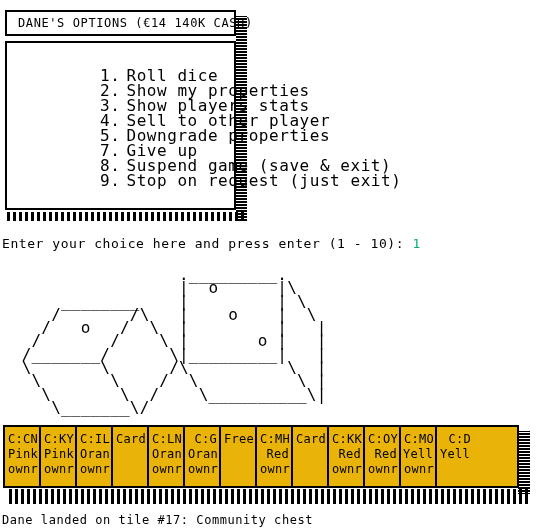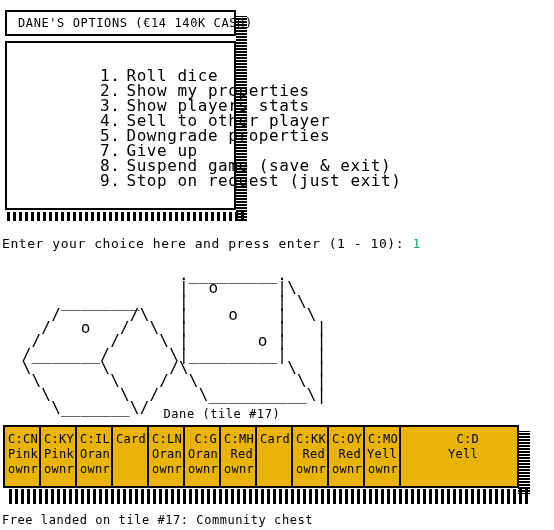--- a/index.html
+++ b/index.html
@@ -161,21 +161,21 @@
   .tile {
     border-right: 2px solid #000;
     box-sizing: border-box;
     flex: 0 0 auto;
     width: 36px;
     padding: 5px 1px 0 1px;
     display: flex;
     flex-direction: column;
     cursor: default;
   }
-  .tile:last-child { border-right: none; margin-left: 44px; }
+  .tile:last-child { border-right: none; }
   .tile .ln {
     height: 15px;
     line-height: 15px;
     font-size: 12px;
     letter-spacing: 0.3px;
     white-space: pre;
     text-align: right;
     padding-right: 1px;
   }
   .tile .ln.lft { text-align: left; padding-left: 2px; padding-right: 0; }
@@ -275,21 +275,20 @@
      /       /\   |    o    |  \
     /   o   /  \  |         |   |
    /       /    \ |       o |   |
   /_______/      \|_________|   |
   \       \      /\          \  |
    \       \    /  \          \ |
     \       \  /    \__________\|
      \_______\/</pre>
 
 <div id="player-marker">
-  <span>Dane (tile #17)</span>
   <span class="arrows">vvvv</span>
 </div>
 
 <div id="board-wrap">
   <div id="board">
 
     <div class="tile">
       <span class="ln lft">C:CN</span>
       <span class="ln lft">Pink</span>
       <span class="ln lft">ownr</span>
@@ -311,20 +310,25 @@
     </div>
     <div class="tile">
       <span class="ln lft">C:LN</span>
       <span class="ln lft">Oran</span>
       <span class="ln lft">ownr</span>
     </div>
     <div class="tile">
       <span class="ln">C:G</span>
       <span class="ln lft">Oran</span>
       <span class="ln lft">ownr</span>
+    </div>
+    <div class="tile">
+      <span class="ln lft">Free</span>
+      <span class="ln lft"></span>
+      <span class="ln lft"></span>
     </div>
     <div class="tile">
       <span class="ln lft">C:MH</span>
       <span class="ln">Red</span>
       <span class="ln lft">ownr</span>
     </div>
     <div class="tile">
       <span class="ln lft">Card</span>
       <span class="ln lft"></span>
       <span class="ln lft"></span>
@@ -348,13 +352,13 @@
       <span class="ln">C:D</span>
       <span class="ln lft">Yell</span>
       <span class="ln lft"></span>
     </div>
 
   </div>
 </div>
 <div class="board-shadow-v"></div>
 <div class="board-shadow-h"></div>
 
-<div id="status-line">Free landed on tile #17: Community chest</div>
+<div id="status-line">Dane landed on tile #17: Community chest</div>
 
 </body></html>

